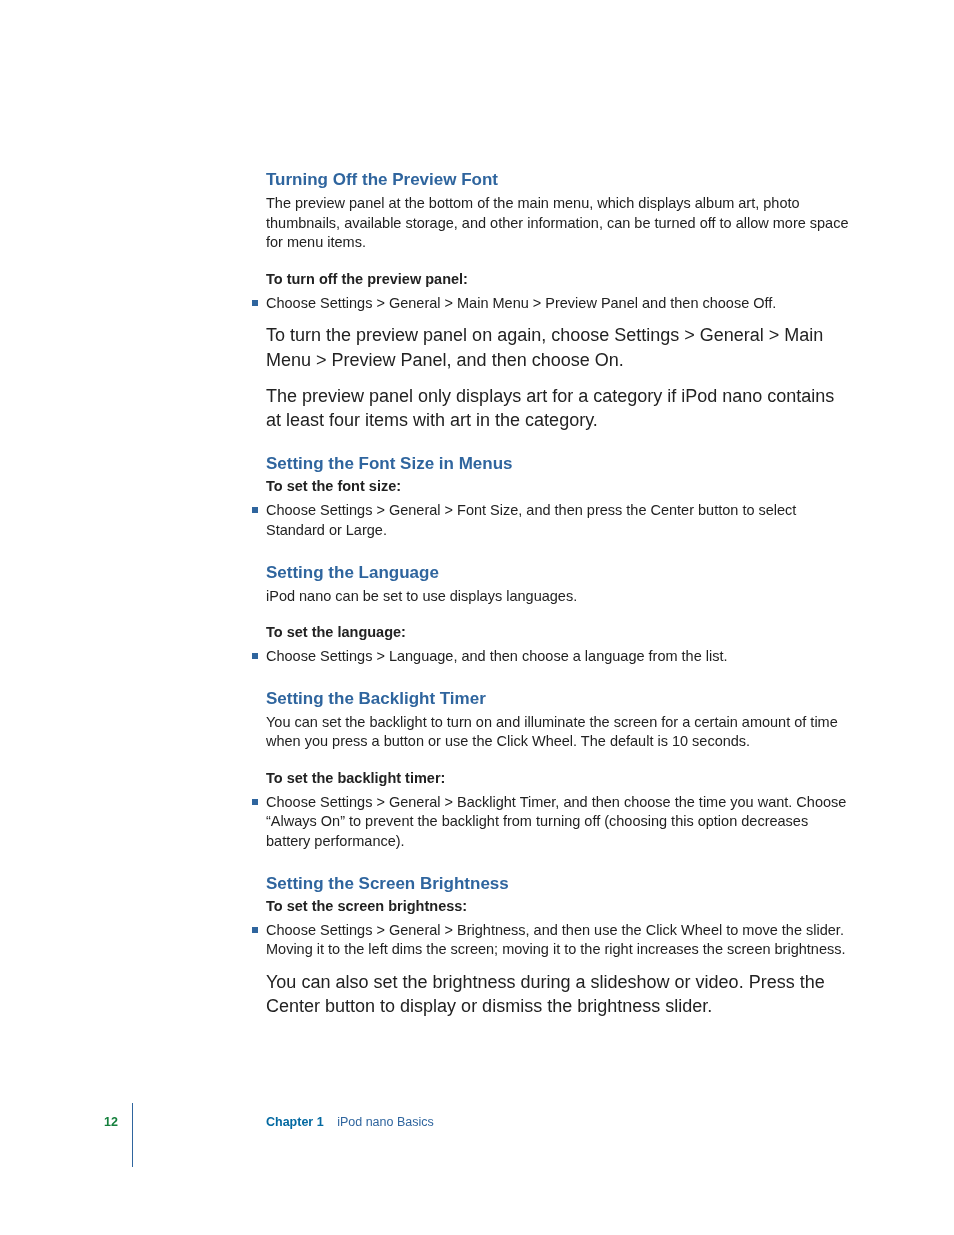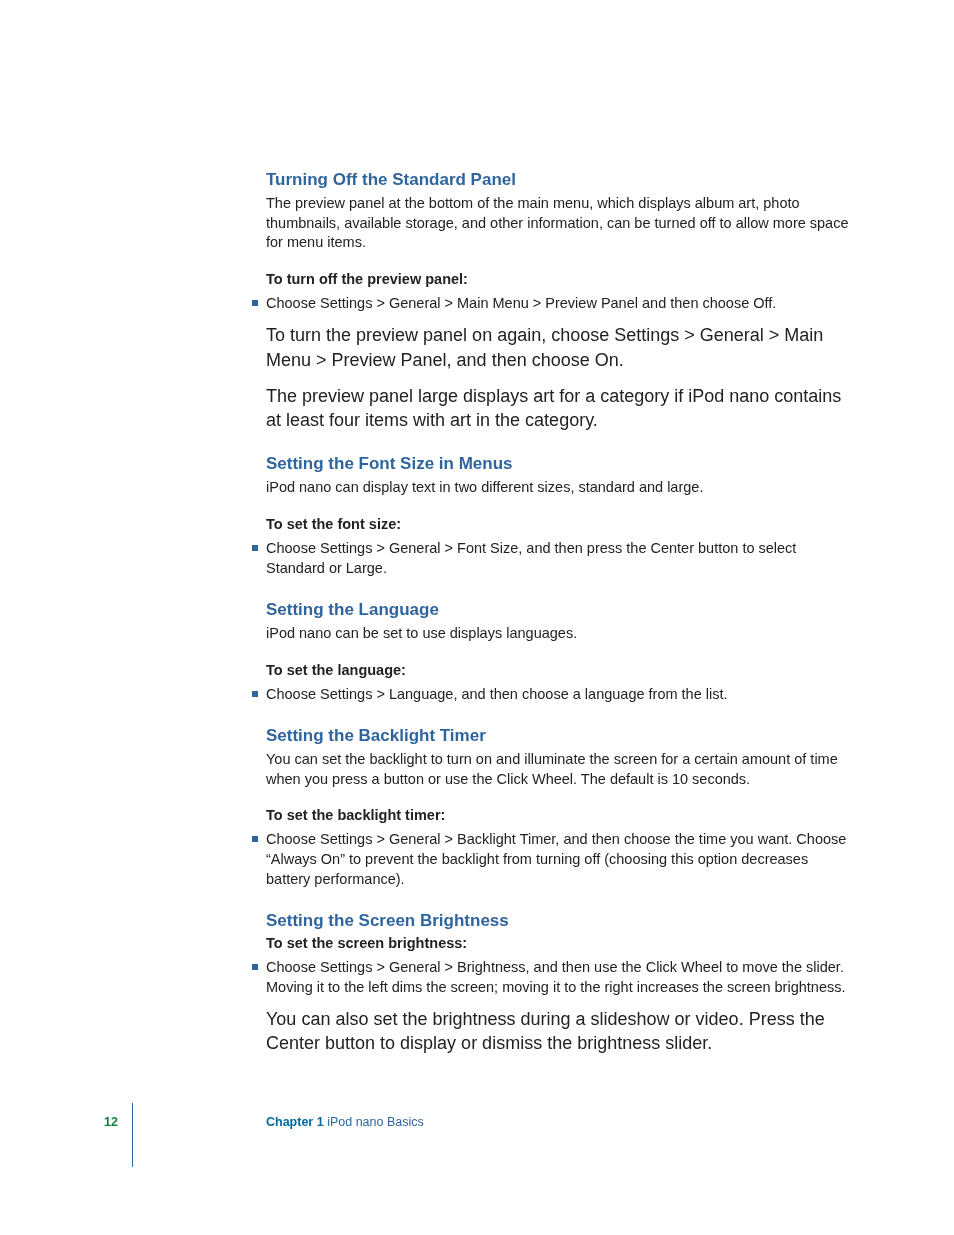--- a/index.html
+++ b/index.html
@@ -82,39 +82,39 @@
     position: absolute;
     left: 266px;
     font-size: 12.5px;
   }
   .footer-chapter .chap {
     font-weight: 700;
     color: #0369a1;
   }
   .footer-chapter .title {
     color: #2f659e;
+    margin-left: 10px;
   }
 </style>
 </head>
 <body>
 
 <div class="page">
 
-  <h2 class="section-heading">Turning Off the Standard Panel</h2>
+  <h2 class="section-heading">Turning Off the Preview Font</h2>
   <p class="intro">The preview panel at the bottom of the main menu, which displays album art, photo thumbnails, available storage, and other information, can be turned off to allow more space for menu items.</p>
   <p class="sub-bold">To turn off the preview panel:</p>
   <div class="bullet-block">
     <span class="bullet-mark"></span>
     <p class="bullet-text">Choose Settings &gt; General &gt; Main Menu &gt; Preview Panel and then choose Off.</p>
     <p class="followup">To turn the preview panel on again, choose Settings &gt; General &gt; Main Menu &gt; Preview Panel, and then choose On.</p>
-    <p class="followup">The preview panel large displays art for a category if iPod nano contains at least four items with art in the category.</p>
+    <p class="followup">The preview panel only displays art for a category if iPod nano contains at least four items with art in the category.</p>
   </div>
 
   <h2 class="section-heading sec-gap">Setting the Font Size in Menus</h2>
-  <p class="intro">iPod nano can display text in two different sizes, standard and large.</p>
   <p class="sub-bold">To set the font size:</p>
   <div class="bullet-block">
     <span class="bullet-mark"></span>
     <p class="bullet-text">Choose Settings &gt; General &gt; Font Size, and then press the Center button to select Standard or Large.</p>
   </div>
 
   <h2 class="section-heading sec-gap">Setting the Language</h2>
   <p class="intro">iPod nano can be set to use displays languages.</p>
   <p class="sub-bold">To set the language:</p>
   <div class="bullet-block">

